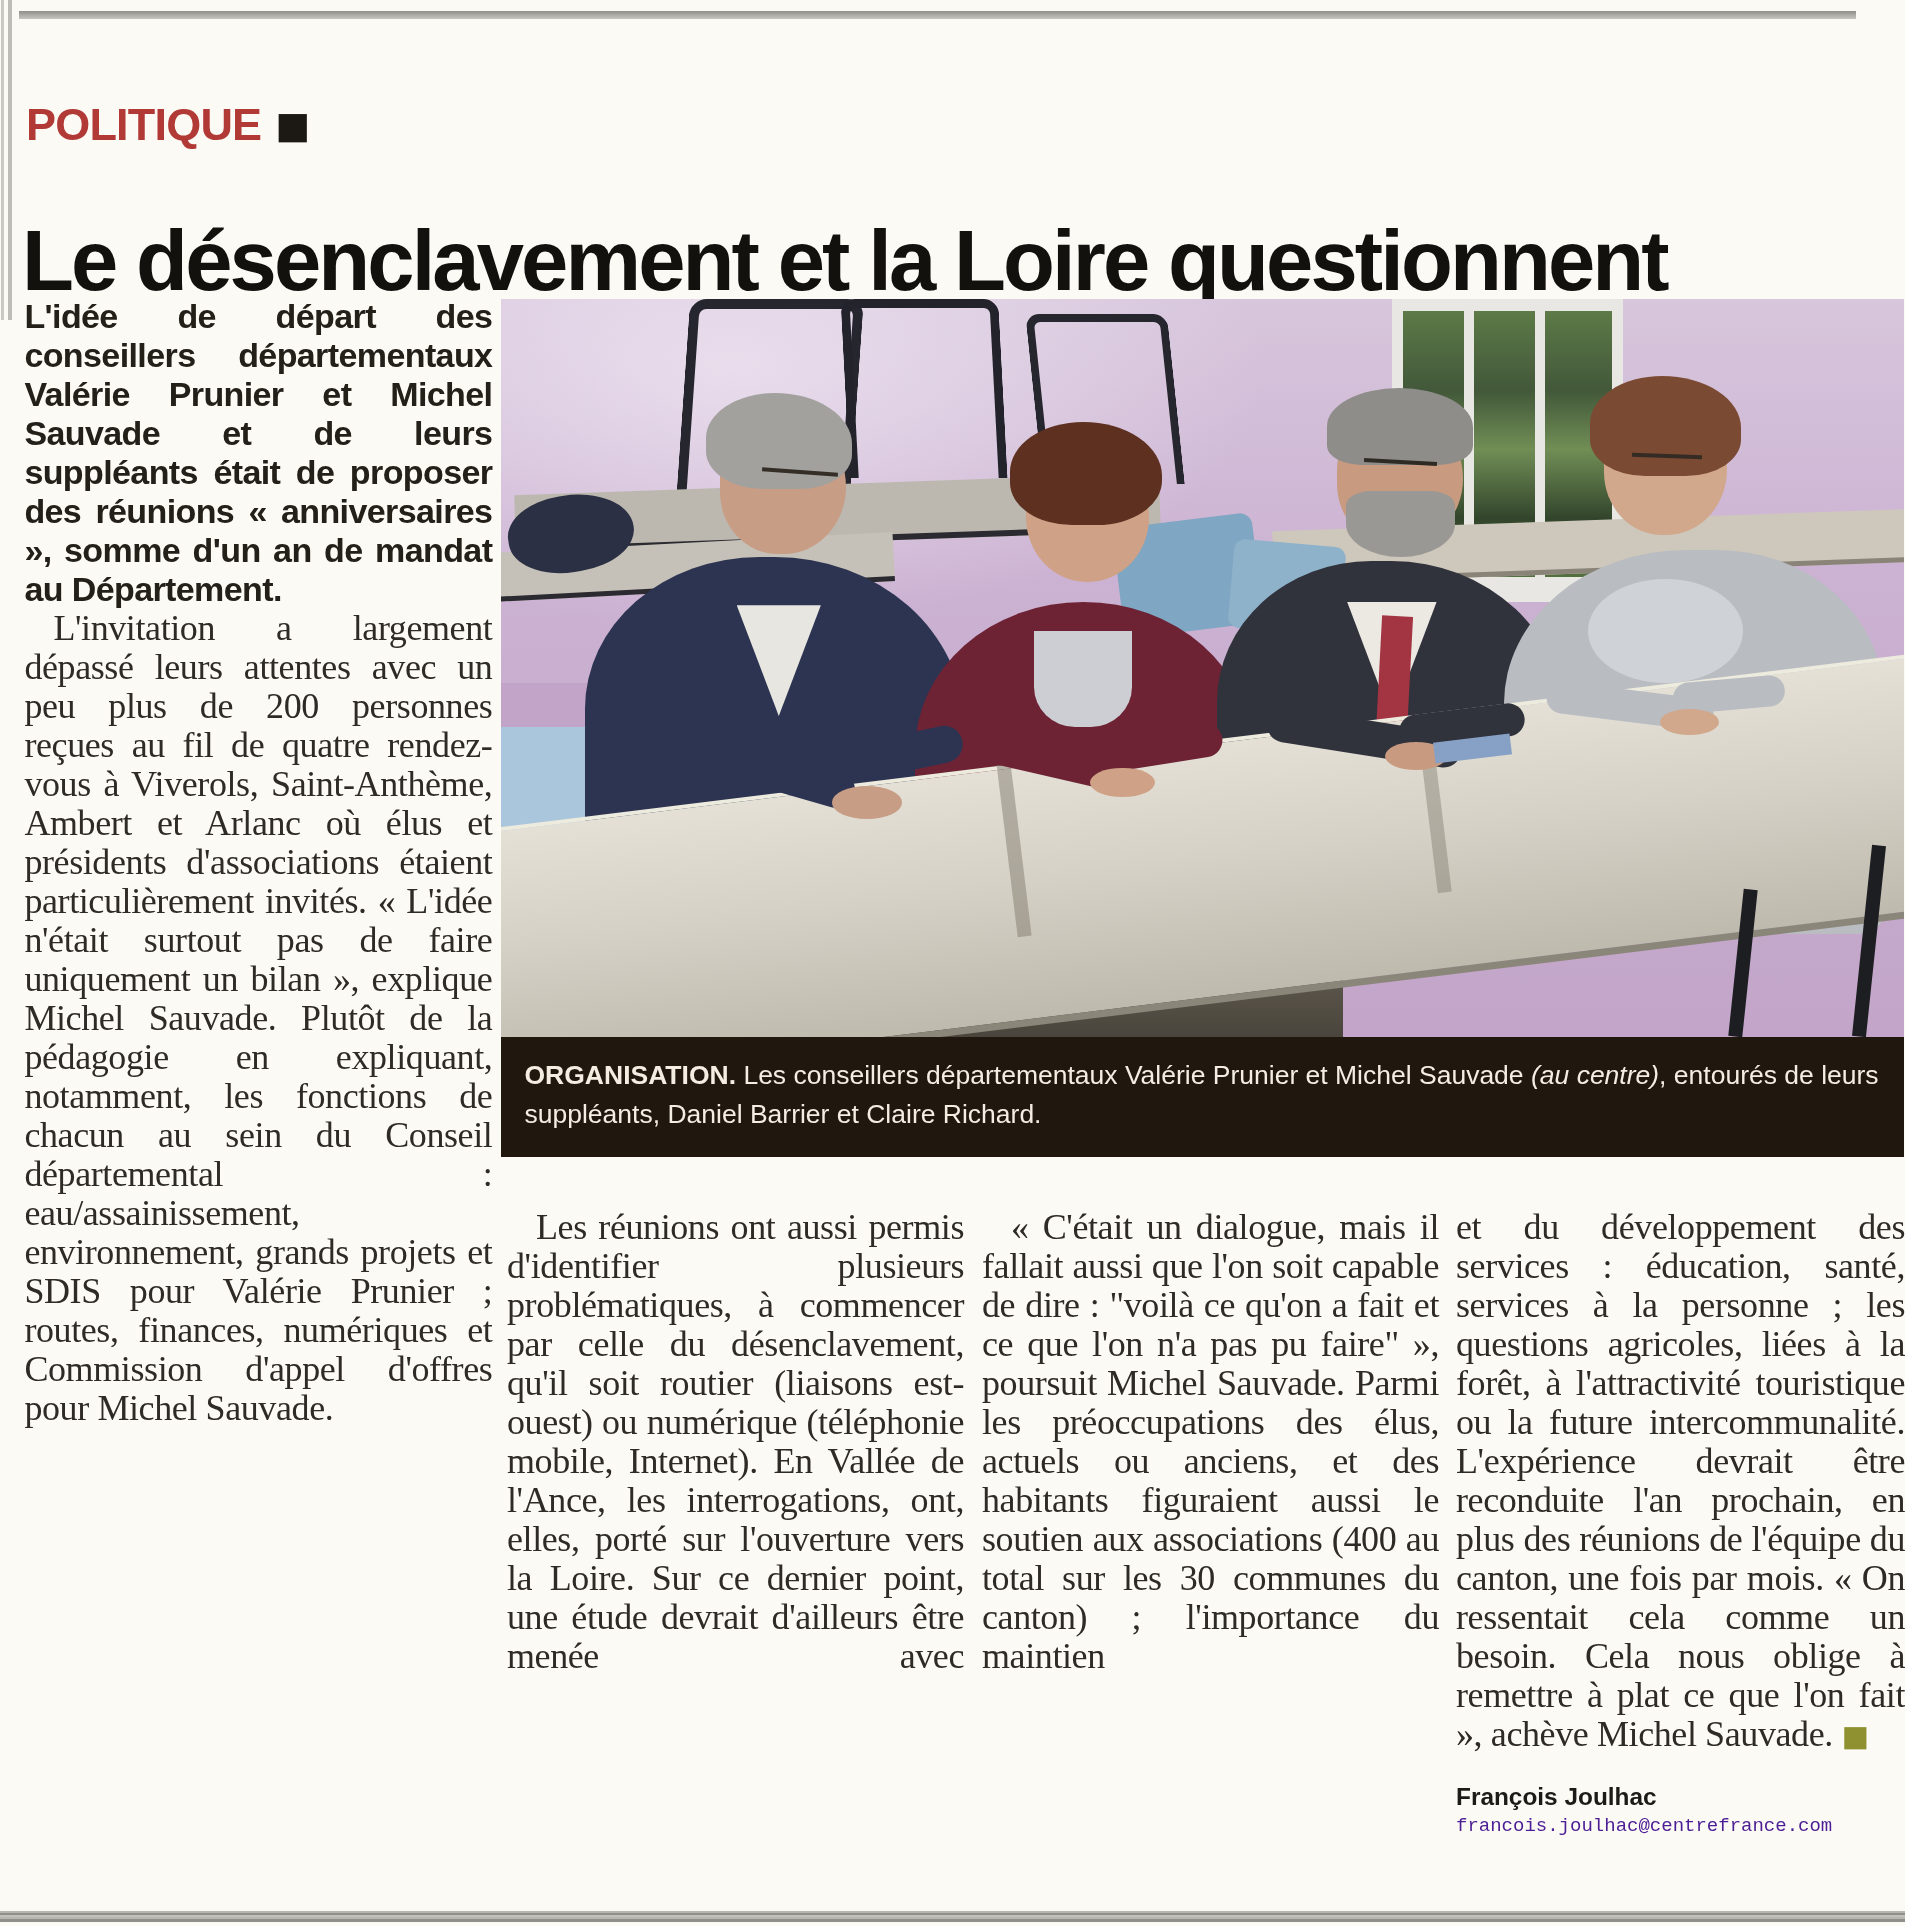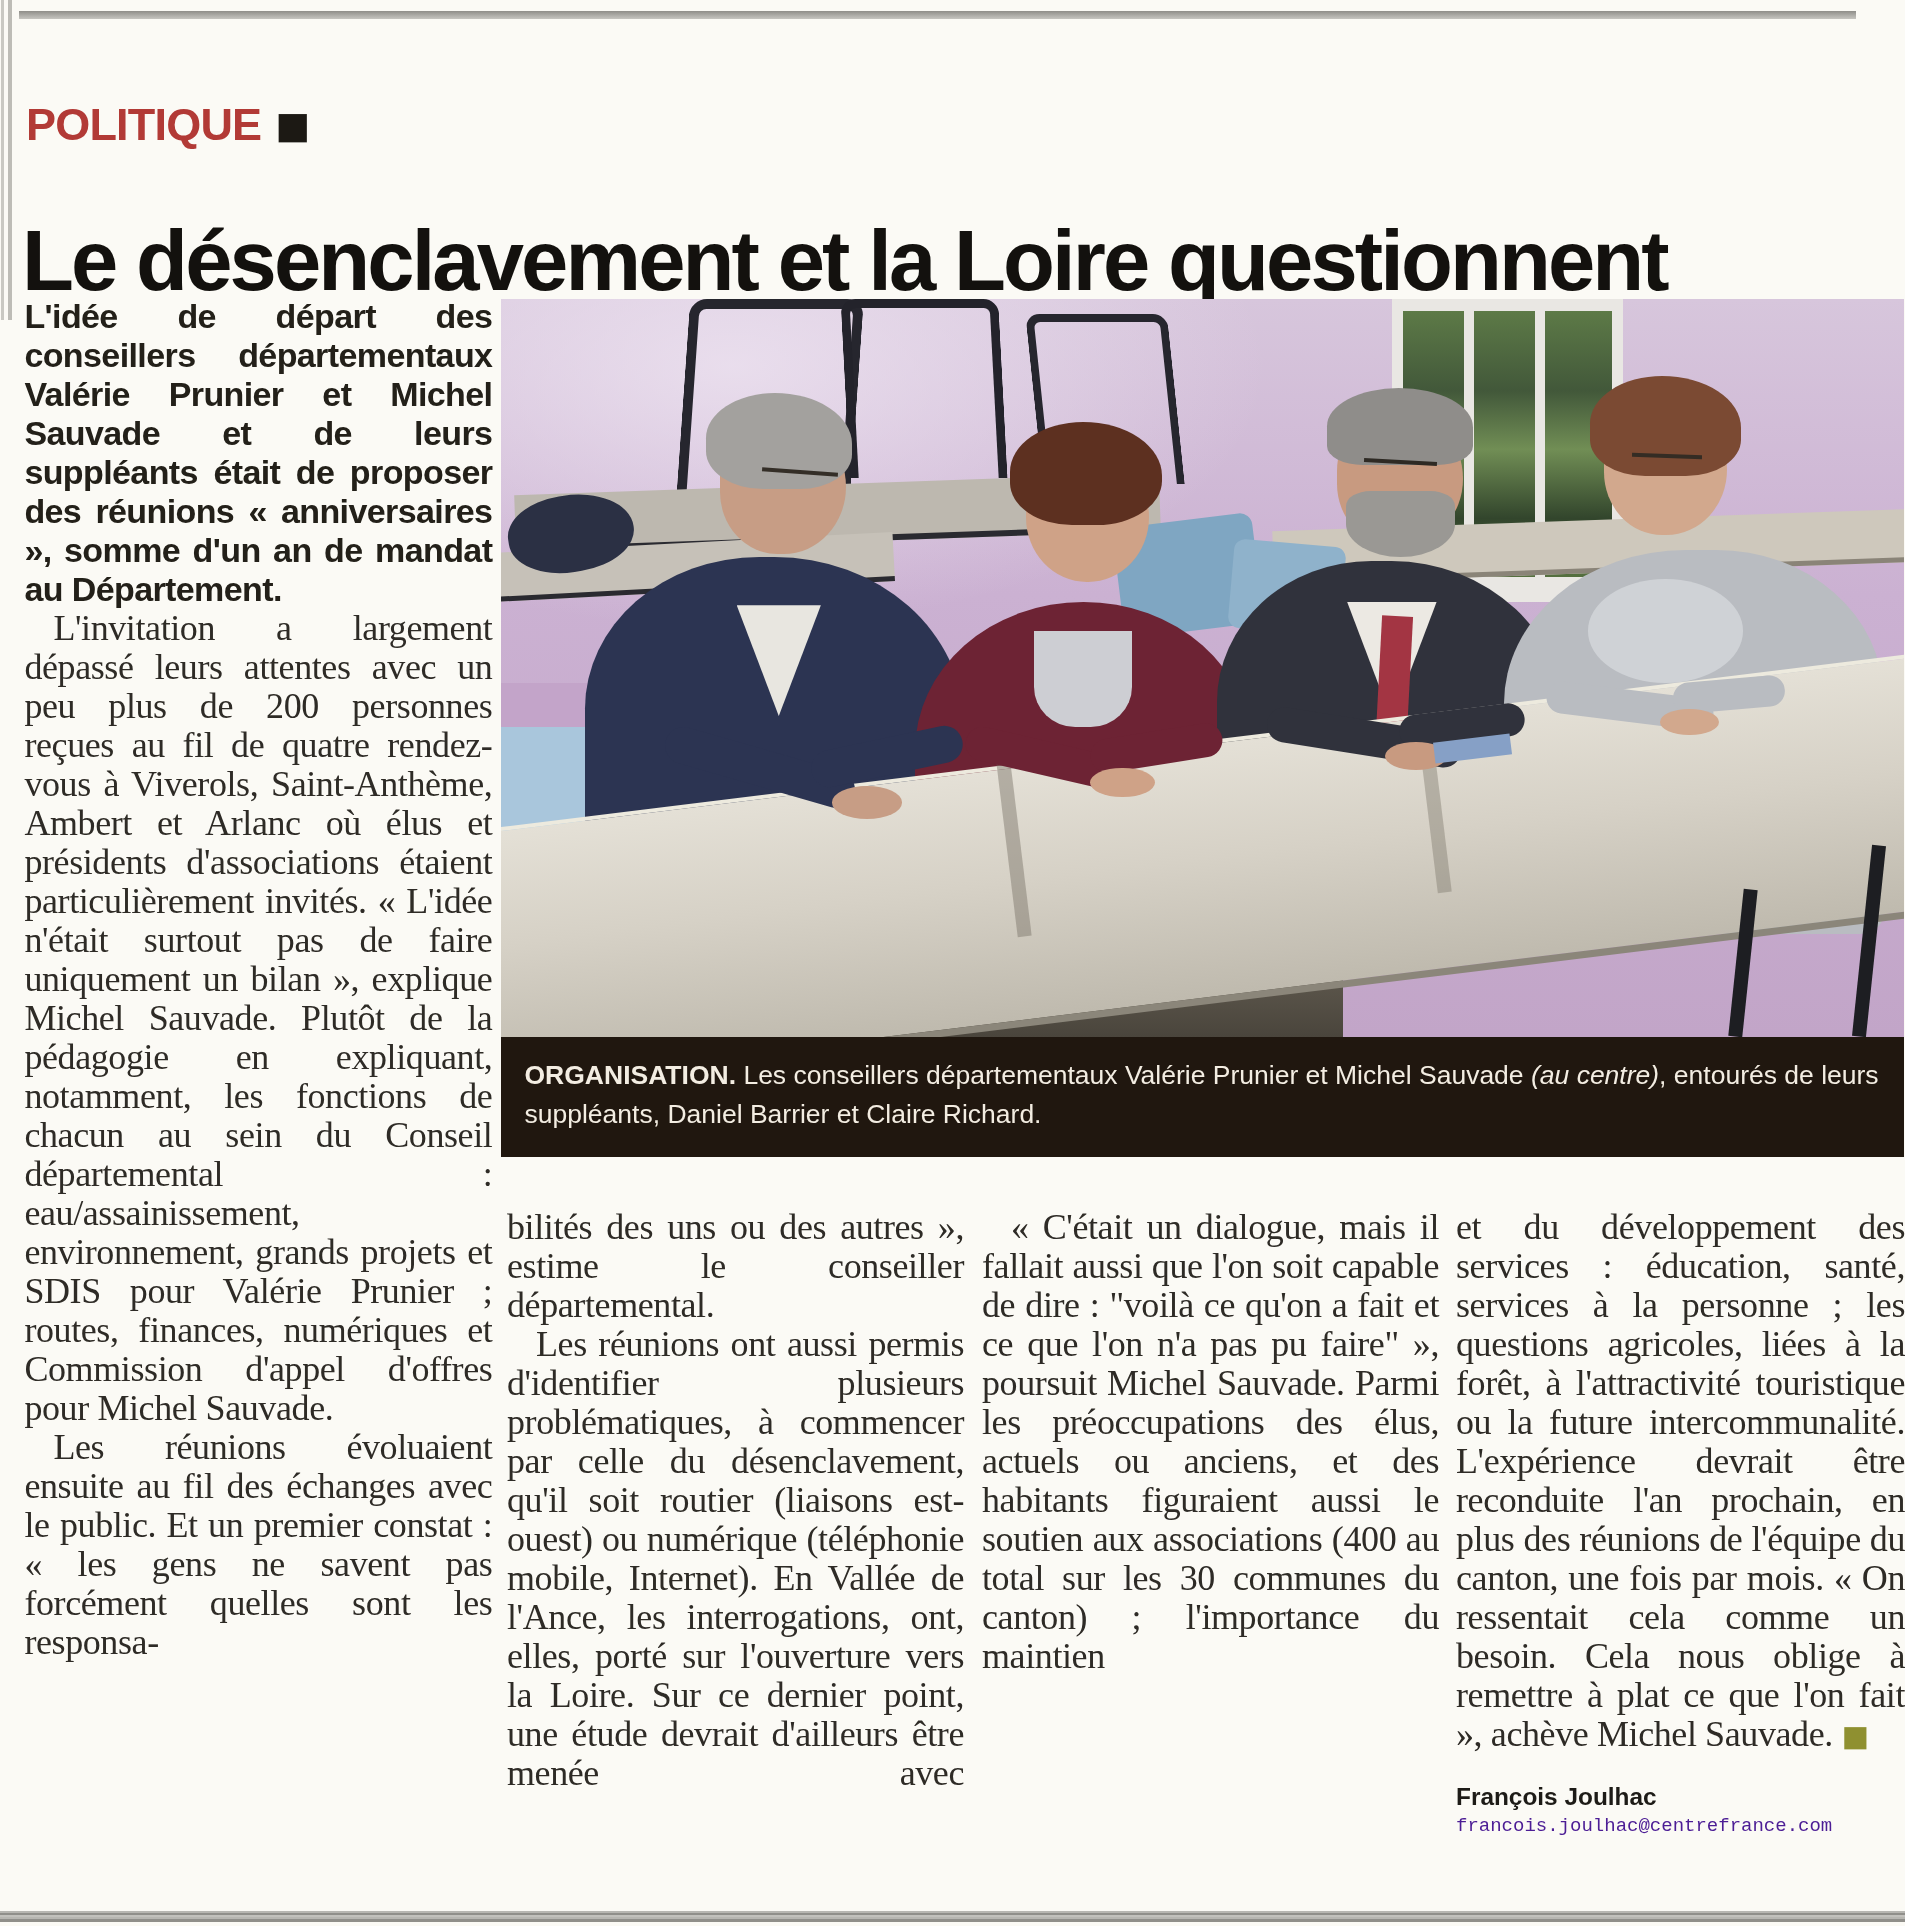--- a/index.html
+++ b/index.html
@@ -135,21 +135,20 @@
 <div class="kicker">
   <span class="section">POLITIQUE</span>
   <span class="ksq">■</span>
 </div>
 
 <h1 class="headline">Le désenclavement et la Loire questionnent</h1>
 
 <div class="col col1">
   <p class="lead">L'idée de départ des conseillers départementaux Valérie Prunier et Michel Sauvade et de leurs suppléants était de proposer des réunions « anniversaires », somme d'un an de mandat au Département.</p>
   <p class="body-p indent">L'invitation a largement dépassé leurs attentes avec un peu plus de 200 personnes reçues au fil de quatre rendez-vous à Viverols, Saint-Anthème, Ambert et Arlanc où élus et présidents d'associations étaient particulièrement invités. « L'idée n'était surtout pas de faire uniquement un bilan », explique Michel Sauvade. Plutôt de la pédagogie en expliquant, notamment, les fonctions de chacun au sein du Conseil départemental : eau/assainissement, environnement, grands projets et SDIS pour Valérie Prunier ; routes, finances, numériques et Commission d'appel d'offres pour Michel Sauvade.</p>
-  <p class="body-p indent runon">Les réunions évoluaient ensuite au fil des échanges avec le public. Et un premier constat : « les gens ne savent pas forcément quelles sont les responsa-</p>
 </div>
 
 <div class="photo">
   <div class="pic">
     <div class="wall-light"></div>
     <div class="window">
       <div class="glass"></div>
     </div>
     <div class="legsA"></div>
     <div class="legsB"></div>
@@ -212,21 +211,20 @@
     <div class="arm a4R"></div>
     <div class="h4"></div>
   </div>
   <div class="caption">
     <span class="clabel">ORGANISATION.</span>
     <span>Les conseillers départementaux Valérie Prunier et Michel Sauvade </span><span class="cital">(au centre)</span><span>, entourés de leurs suppléants, Daniel Barrier et Claire Richard.</span>
   </div>
 </div>
 
 <div class="col col2">
-  <p class="body-p">bilités des uns ou des autres », estime le conseiller départemental.</p>
   <p class="body-p indent runon">Les réunions ont aussi permis d'identifier plusieurs problématiques, à commencer par celle du désenclavement, qu'il soit routier (liaisons est-ouest) ou numérique (téléphonie mobile, Internet). En Vallée de l'Ance, les interrogations, ont, elles, porté sur l'ouverture vers la Loire. Sur ce dernier point, une étude devrait d'ailleurs être menée avec</p>
 </div>
 
 <div class="col col3">
   <p class="body-p indent runon">« C'était un dialogue, mais il fallait aussi que l'on soit capable de dire : "voilà ce qu'on a fait et ce que l'on n'a pas pu faire" », poursuit Michel Sauvade. Parmi les préoccupations des élus, actuels ou anciens, et des habitants figuraient aussi le soutien aux associations (400 au total sur les 30 communes du canton) ; l'importance du maintien</p>
 </div>
 
 <div class="col col4">
   <p class="body-p"><span>et du développement des services : éducation, santé, services à la personne ; les questions agricoles, liées à la forêt, à l'attractivité touristique ou la future intercommunalité. L'expérience devrait être reconduite l'an prochain, en plus des réunions de l'équipe du canton, une fois par mois. « On ressentait cela comme un besoin. Cela nous oblige à remettre à plat ce que l'on fait », achève Michel Sauvade.</span> <span class="endmark">■</span></p>
   <div class="byline">

